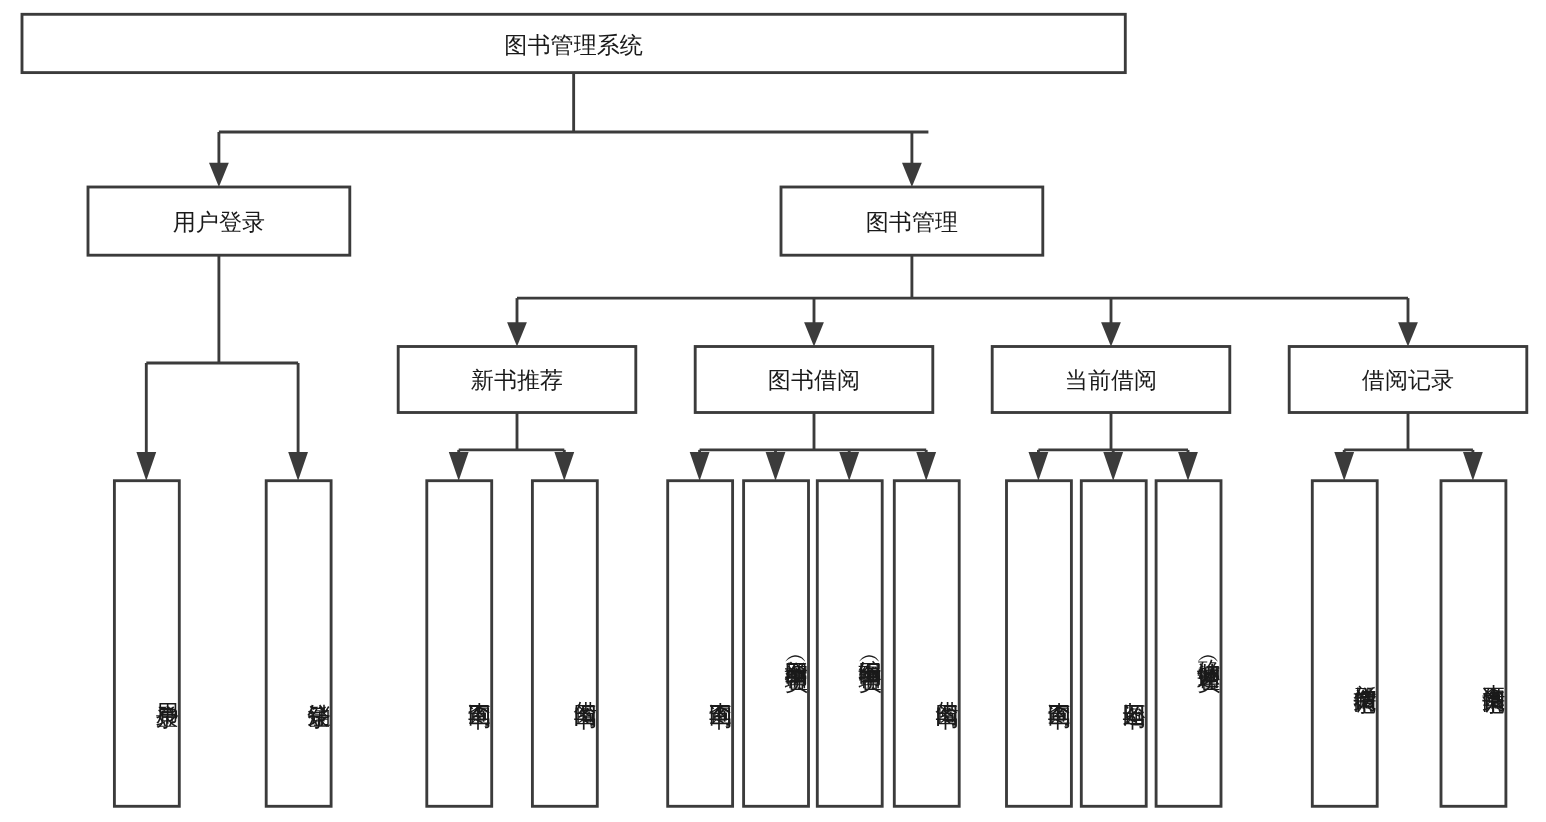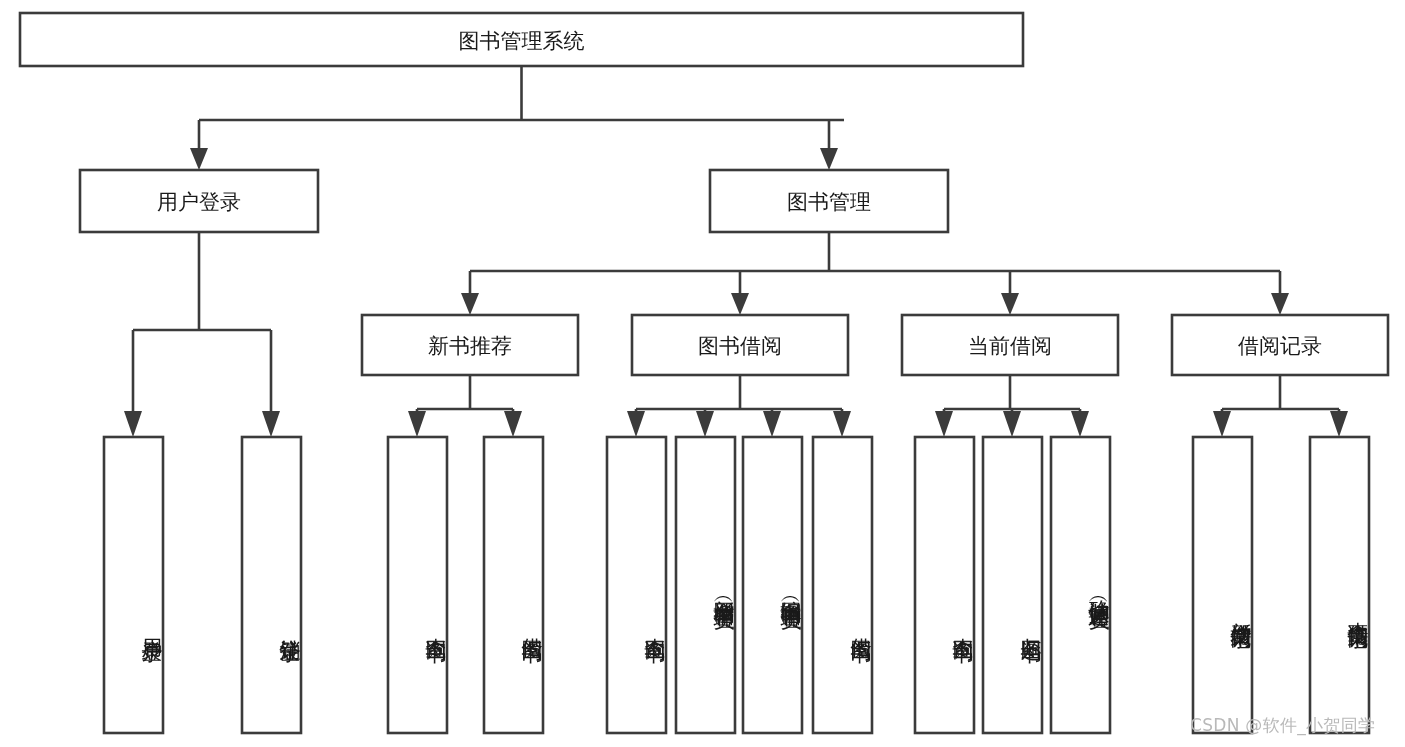--- a/index.html
+++ b/index.html
@@ -209,15 +209,14 @@
   <div class="vert-label" style="left:743px; top:437px; width:59px; height:296px; padding-top:10px; box-sizing:border-box;">编辑图书（管理员）</div>
   <div class="vert-label" style="left:813px; top:437px; width:59px; height:296px; padding-top:78px; box-sizing:border-box;">借阅图书</div>
 
   <div class="vert-label" style="left:915px; top:437px; width:59px; height:296px; padding-top:78px; box-sizing:border-box;">查询图书</div>
   <div class="vert-label" style="left:983px; top:437px; width:59px; height:296px; padding-top:78px; box-sizing:border-box;">归还图书</div>
   <div class="vert-label" style="left:1051px; top:437px; width:59px; height:296px; padding-top:10px; box-sizing:border-box;">确认归还（管理员）</div>
 
   <div class="vert-label" style="left:1193px; top:437px; width:59px; height:296px; padding-top:48px; box-sizing:border-box;">新增借阅记录</div>
   <div class="vert-label" style="left:1310px; top:437px; width:59px; height:296px; padding-top:48px; box-sizing:border-box;">查询借阅记录</div>
 
-  <div class="watermark">CSDN @软件_小贺同学</div>
 
 </div>
 
 </body></html>

